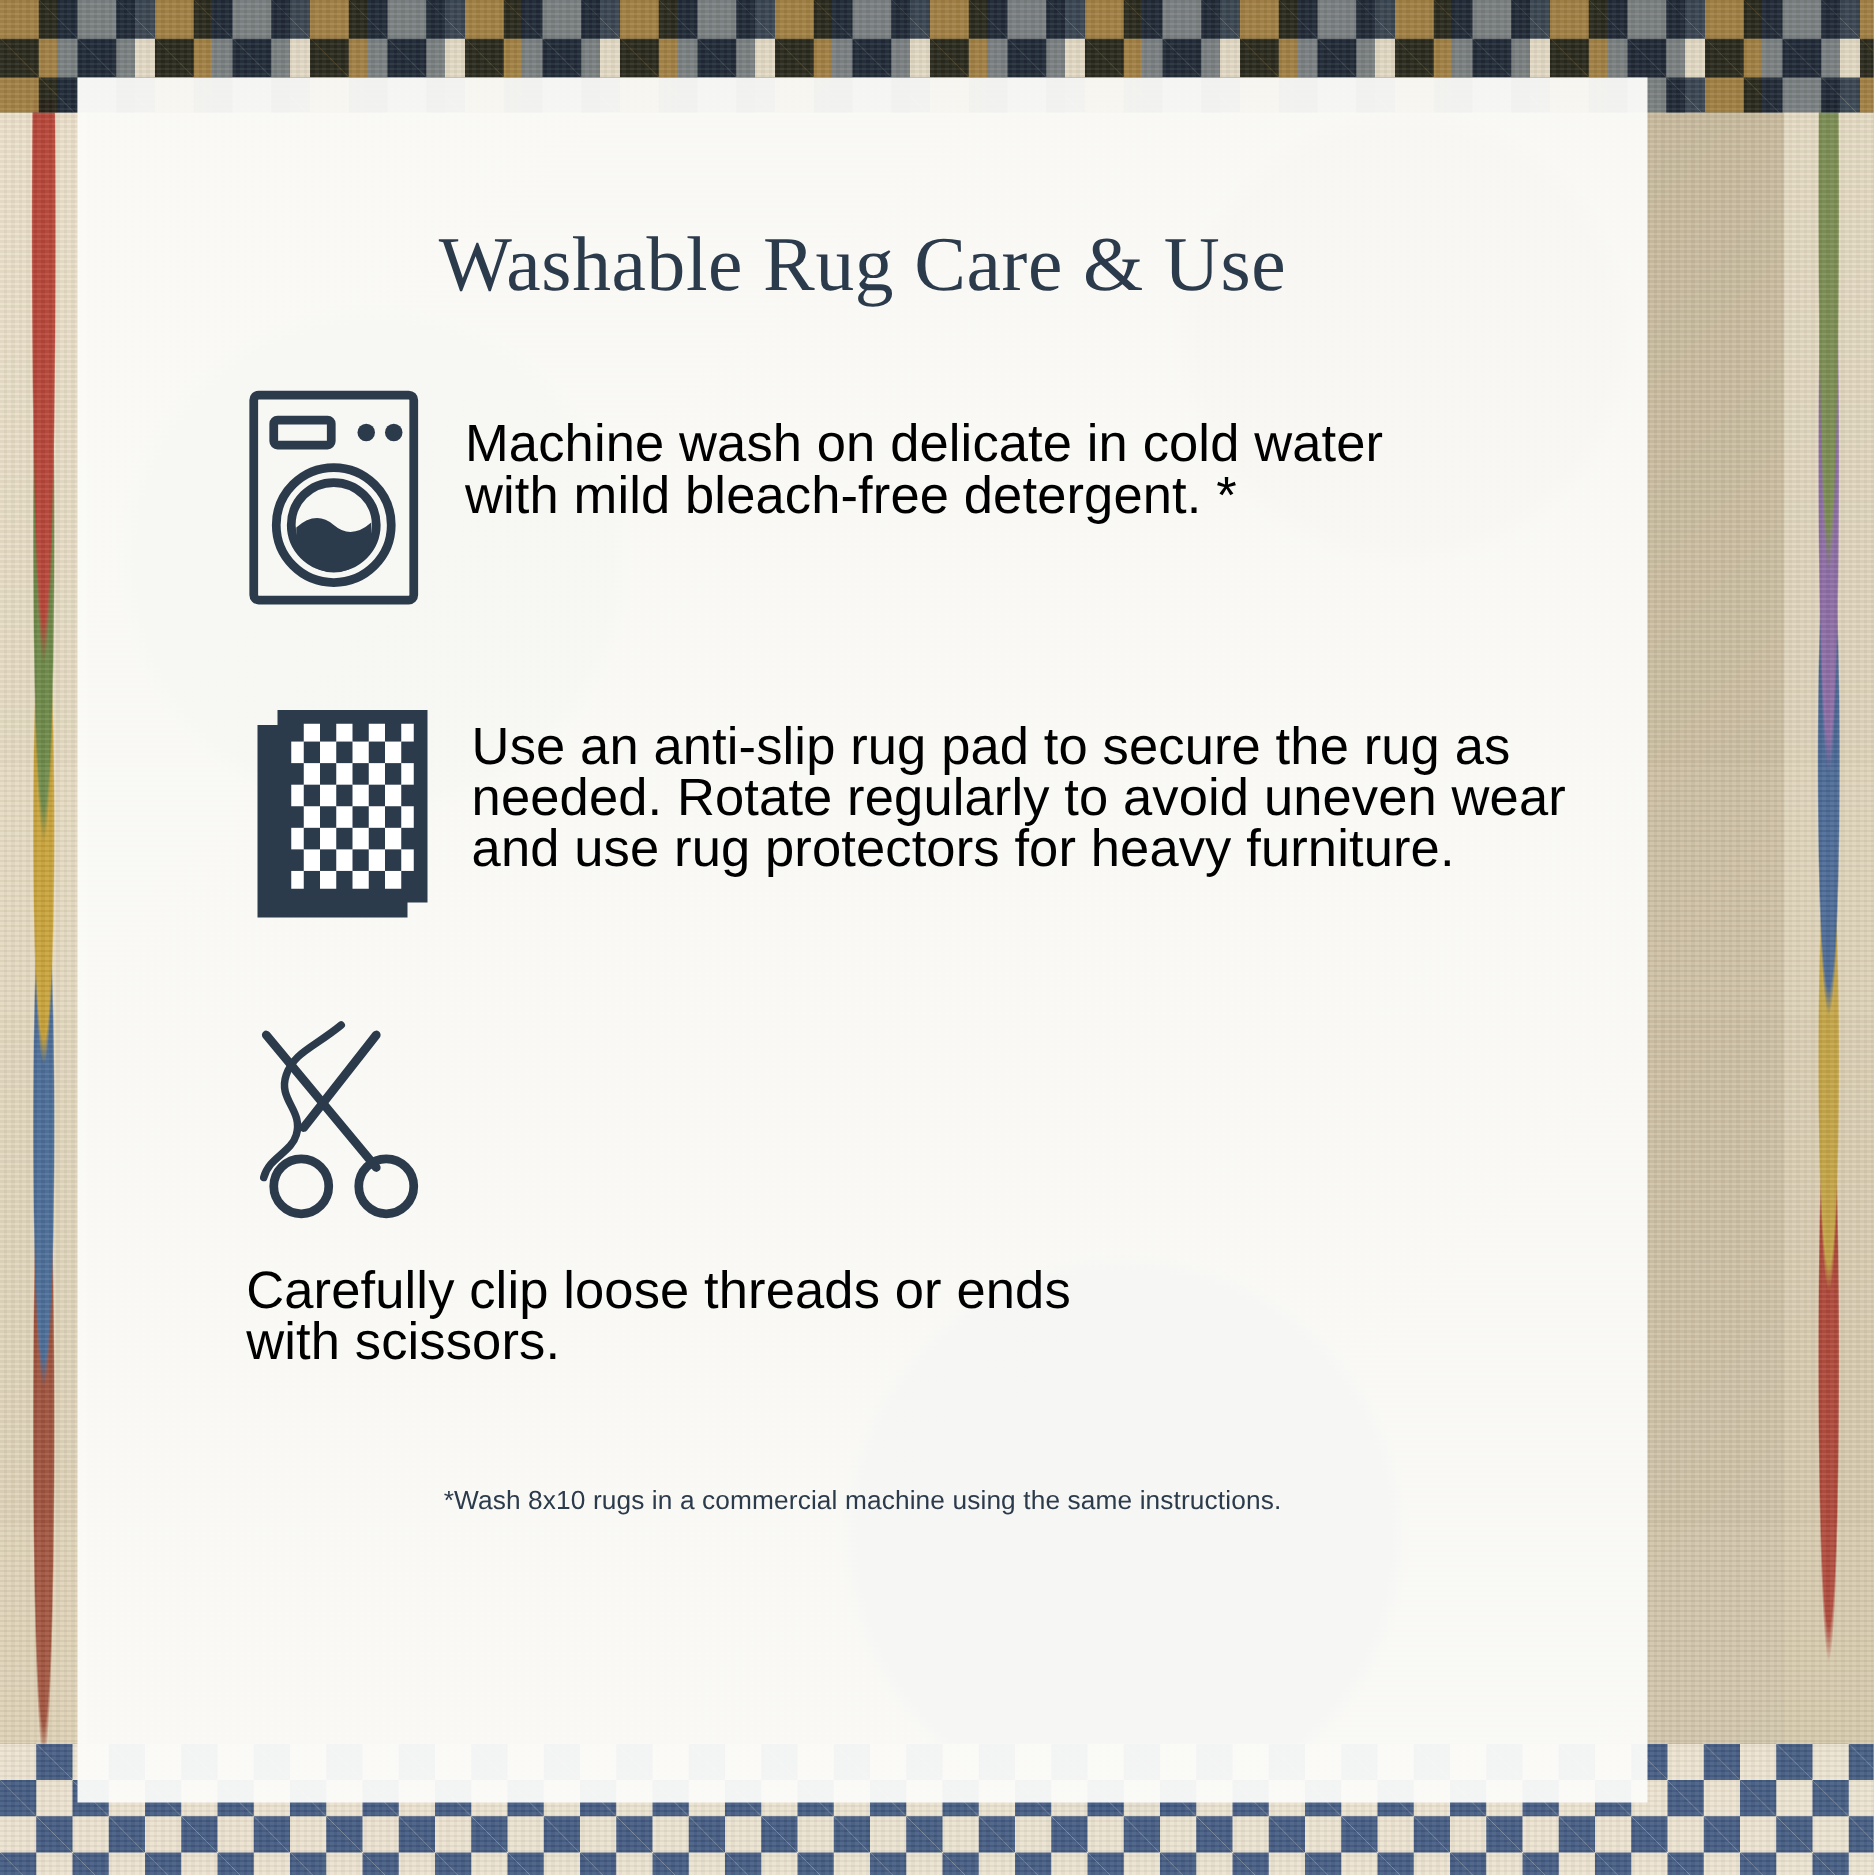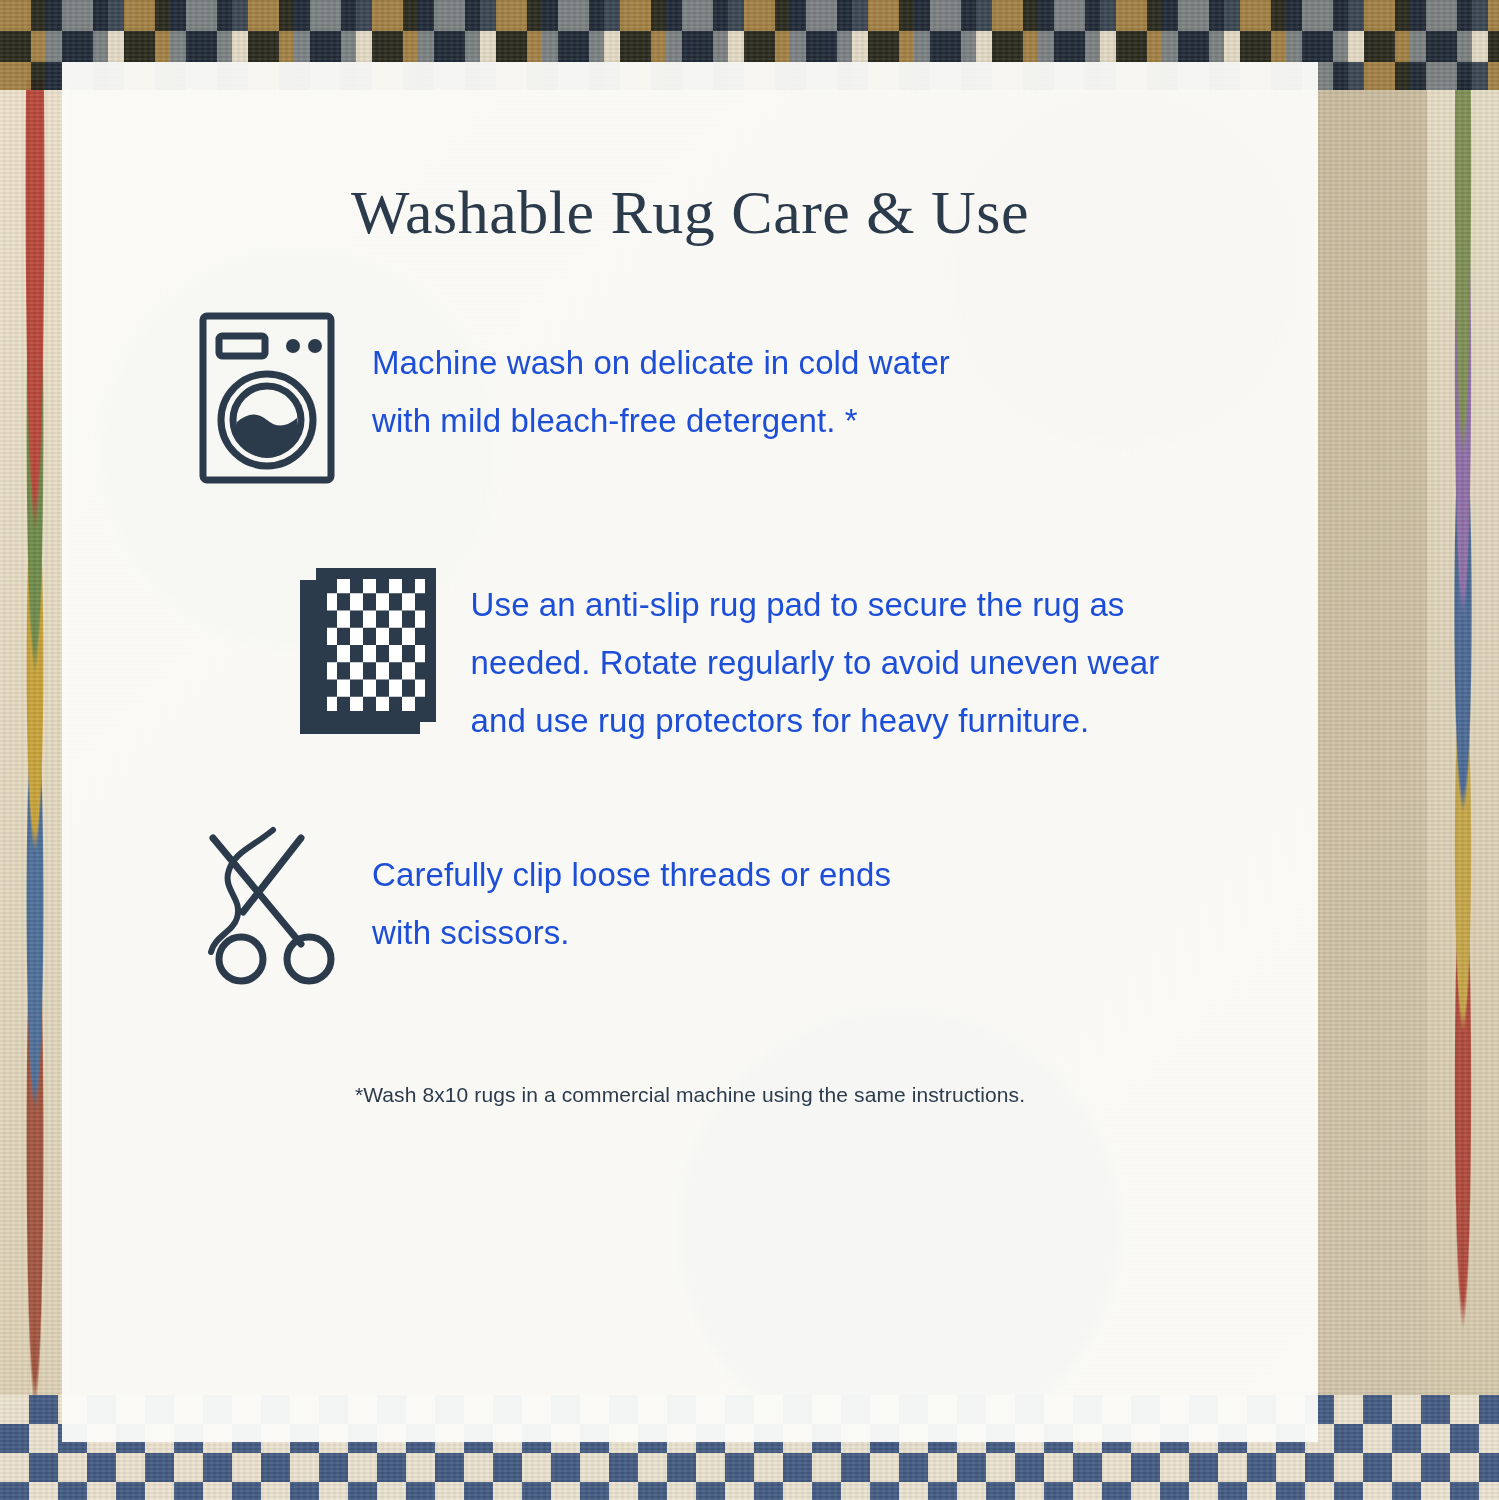--- a/index.html
+++ b/index.html
@@ -136,35 +136,35 @@
     padding-right: 60px;
   }
   .care-item .icon-wrap {
     width: 175px;
     flex: 0 0 175px;
     display: flex;
     justify-content: flex-start;
     align-items: flex-start;
   }
   .care-item .care-text {
-    font-size: 33px;
-    line-height: 58px;
-    color: #1d4ed8;
+    font-size: 42px;
+    line-height: 41px;
+    color: #000000;
     letter-spacing: 0.1px;
     white-space: pre-line;
     padding-top: 2px;
   }
 
   #item-0 { margin-top: 62px; }
   #item-0 .care-text { padding-top: 24px; }
   #item-1 { margin-top: 78px; }
   #item-1 .care-text { padding-top: 24px; }
   #item-2 { margin-top: 78px; justify-content: center; }
   #item-2 .care-text { padding-top: 12px; }
-  #item-3 { margin-top: 72px; }
+  #item-3 { margin-top: 72px; flex-direction: column; }
   #item-3 .care-text { padding-top: 24px; }
 
   .footnote {
     font-size: 21px;
     color: #2c3b4c;
     text-align: center;
     margin: 0;
     padding-top: 96px;
     letter-spacing: 0.1px;
   }

